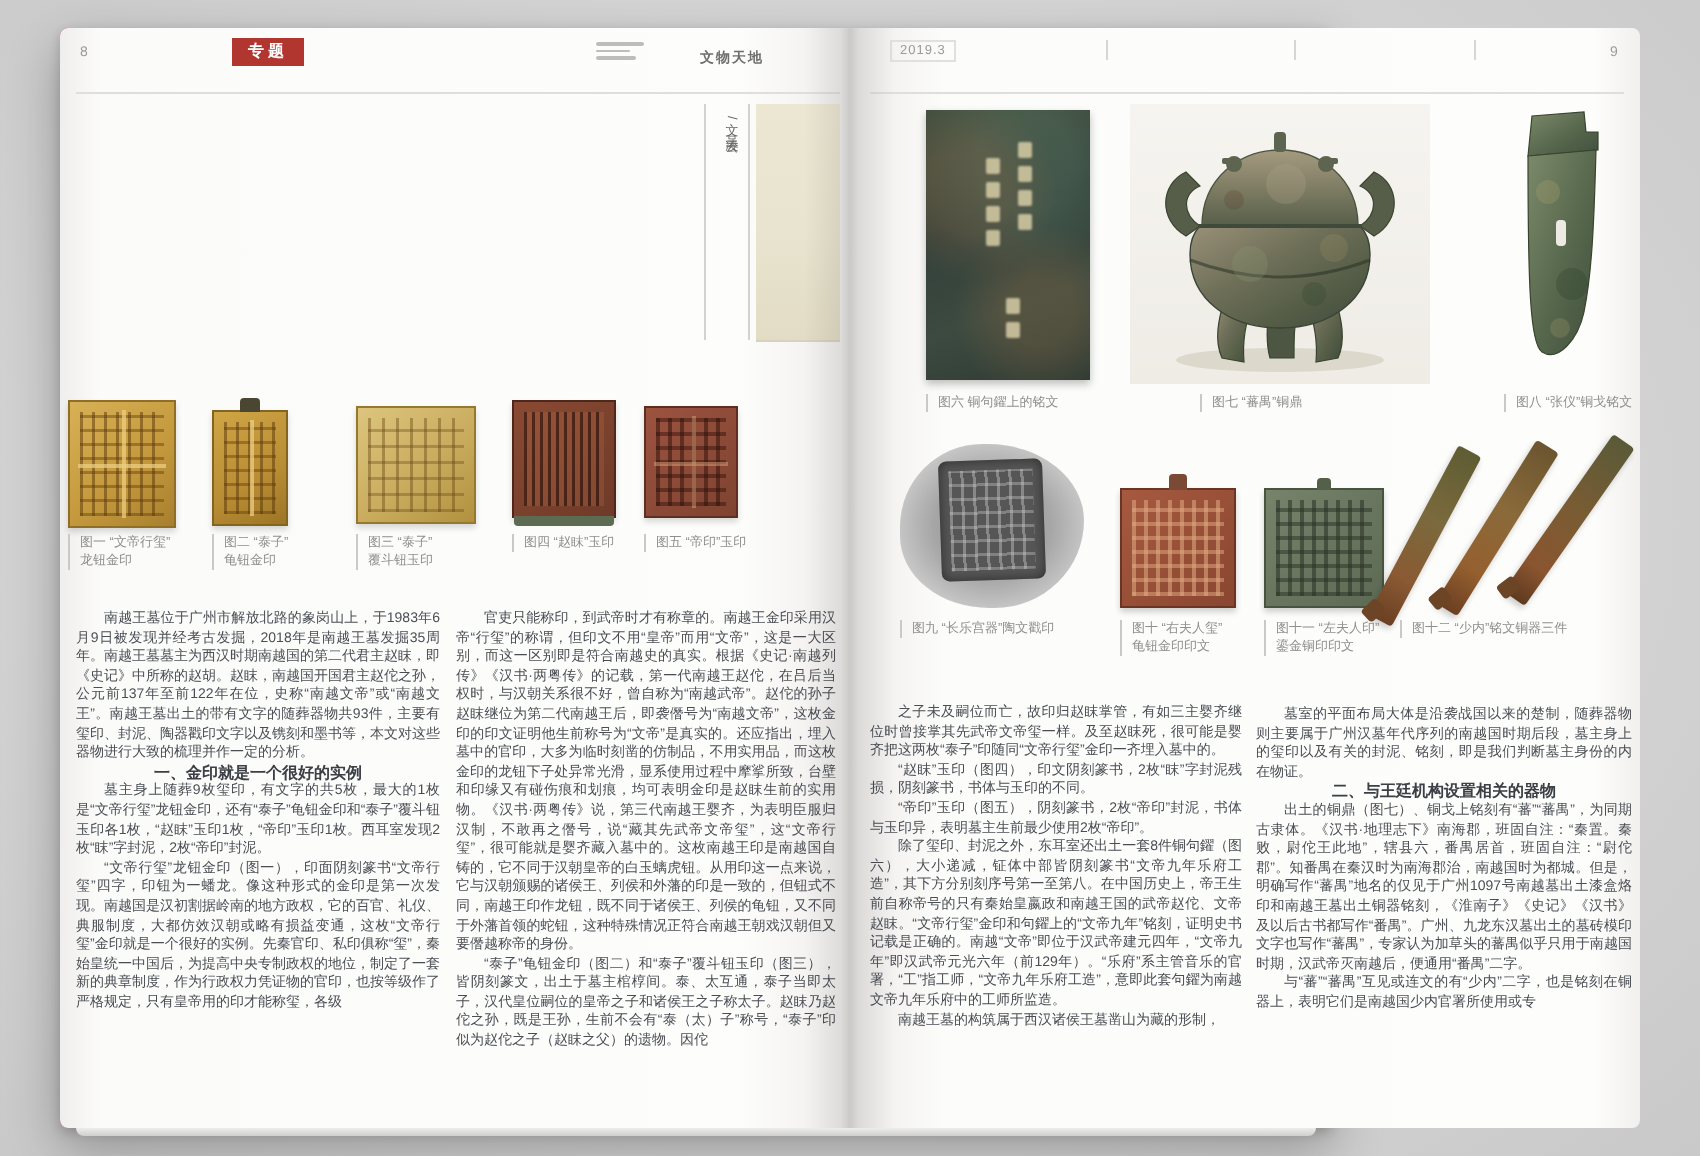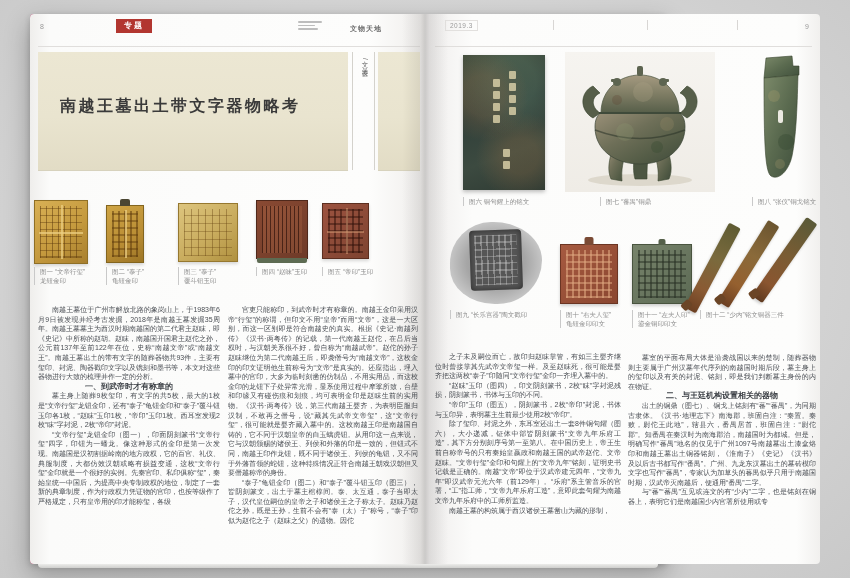--- a/index.html
+++ b/index.html
@@ -102,23 +102,20 @@
     <span class="pagenum" style="left:10px;top:9px;">8</span>
     <span class="badge" style="left:86px;top:5px;">专题</span>
     <div class="microlines" style="position:absolute;left:268px;top:7px;width:24px;">
       <div></div>
         <div style="width:70%;"></div>
         <div style="width:85%;"></div>
     </div>
     <span class="mast" style="left:320px;top:10px;">文物天地</span>
     <div class="hairline" style="left:8px;top:32px;width:382px;"></div>
 
-    <div class="titleband" style="left:8px;top:38px;width:310px;height:118px;">
-      <div class="title" style="left:22px;top:44px;">南越王墓出土带文字器物略考</div>
-    </div>
     <div class="vtick" style="left:322px;top:38px;height:118px;background:#d4d2cc;"></div>
     <span class="author-vert" style="left:330px;top:42px;">文/吴凌云</span>
     <div class="vtick" style="left:344px;top:38px;height:118px;background:#d4d2cc;"></div>
     <div class="titleband" style="left:348px;top:38px;width:42px;height:118px;"></div>
 
     <div class="seal gold1" style="left:4px;top:186px;width:52px;height:62px;">
       <div class="marks"></div>
       <div class="crossv"></div>
       <div class="crossh"></div>
     </div>
@@ -154,21 +151,21 @@
     </div>
     <div class="cap" style="left:226px;top:253px;">
       <div>图四 “赵眜”玉印</div>
     </div>
     <div class="cap" style="left:292px;top:253px;">
       <div>图五 “帝印”玉印</div>
     </div>
 
     <div class="col" style="left:8px;top:291px;width:182px;height:252px;">
       <p>南越王墓位于广州市解放北路的象岗山上，于1983年6月9日被发现并经考古发掘，2018年是南越王墓发掘35周年。南越王墓墓主为西汉时期南越国的第二代君主赵眜，即《史记》中所称的赵胡。赵眜，南越国开国君主赵佗之孙，公元前137年至前122年在位，史称“南越文帝”或“南越文王”。南越王墓出土的带有文字的随葬器物共93件，主要有玺印、封泥、陶器戳印文字以及镌刻和墨书等，本文对这些器物进行大致的梳理并作一定的分析。</p>
-      <p class="sec-head">一、到武帝时才有称章的</p>
+      <p class="sec-head">一、金印就是一个很好的实例</p>
       <p>墓主身上随葬9枚玺印，有文字的共5枚，最大的1枚是“文帝行玺”龙钮金印，还有“泰子”龟钮金印和“泰子”覆斗钮玉印各1枚，“赵眜”玉印1枚，“帝印”玉印1枚。西耳室发现2枚“眜”字封泥，2枚“帝印”封泥。</p>
       <p>“文帝行玺”龙钮金印（图一），印面阴刻篆书“文帝行玺”四字，印钮为一蟠龙。像这种形式的金印是第一次发现。南越国是汉初割据岭南的地方政权，它的百官、礼仪、典服制度，大都仿效汉朝或略有损益变通，这枚“文帝行玺”金印就是一个很好的实例。先秦官印、私印俱称“玺”，秦始皇统一中国后，为提高中央专制政权的地位，制定了一套新的典章制度，作为行政权力凭证物的官印，也按等级作了严格规定，只有皇帝用的印才能称玺，各级</p>
     </div>
     <div class="col" style="left:198px;top:291px;width:190px;height:252px;">
       <p>官吏只能称印，到武帝时才有称章的。南越王金印采用汉帝“行玺”的称谓，但印文不用“皇帝”而用“文帝”，这是一大区别，而这一区别即是符合南越史的真实。根据《史记·南越列传》《汉书·两粤传》的记载，第一代南越王赵佗，在吕后当权时，与汉朝关系很不好，曾自称为“南越武帝”。赵佗的孙子赵眜继位为第二代南越王后，即袭僭号为“南越文帝”，这枚金印的印文证明他生前称号为“文帝”是真实的。还应指出，埋入墓中的官印，大多为临时刻凿的仿制品，不用实用品，而这枚金印的龙钮下子处异常光滑，显系使用过程中摩挲所致，台壁和印缘又有碰伤痕和划痕，均可表明金印是赵眜生前的实用物。《汉书·两粤传》说，第三代南越王婴齐，为表明臣服归汉制，不敢再之僭号，说“藏其先武帝文帝玺”，这“文帝行玺”，很可能就是婴齐藏入墓中的。这枚南越王印是南越国自铸的，它不同于汉朝皇帝的白玉螭虎钮。从用印这一点来说，它与汉朝颁赐的诸侯王、列侯和外藩的印是一致的，但钮式不同，南越王印作龙钮，既不同于诸侯王、列侯的龟钮，又不同于外藩首领的蛇钮，这种特殊情况正符合南越王朝戏汉朝但又要僭越称帝的身份。</p>
       <p>“泰子”龟钮金印（图二）和“泰子”覆斗钮玉印（图三），皆阴刻篆文，出土于墓主棺椁间。泰、太互通，泰子当即太子，汉代皇位嗣位的皇帝之子和诸侯王之子称太子。赵眜乃赵佗之孙，既是王孙，生前不会有“泰（太）子”称号，“泰子”印似为赵佗之子（赵眜之父）的遗物。因佗</p>
     </div>
   </div>
 
   <div class="page right">

